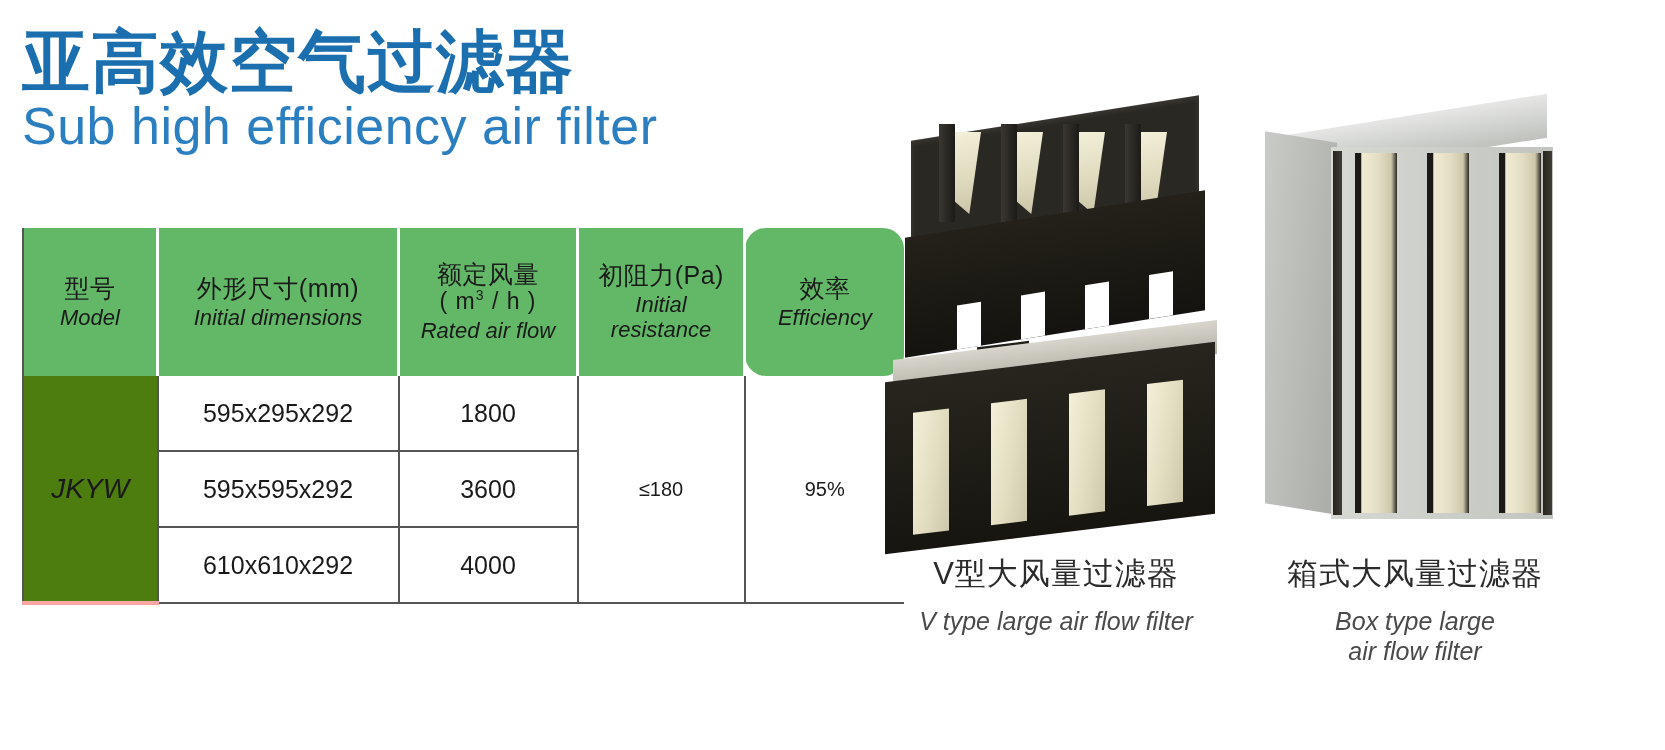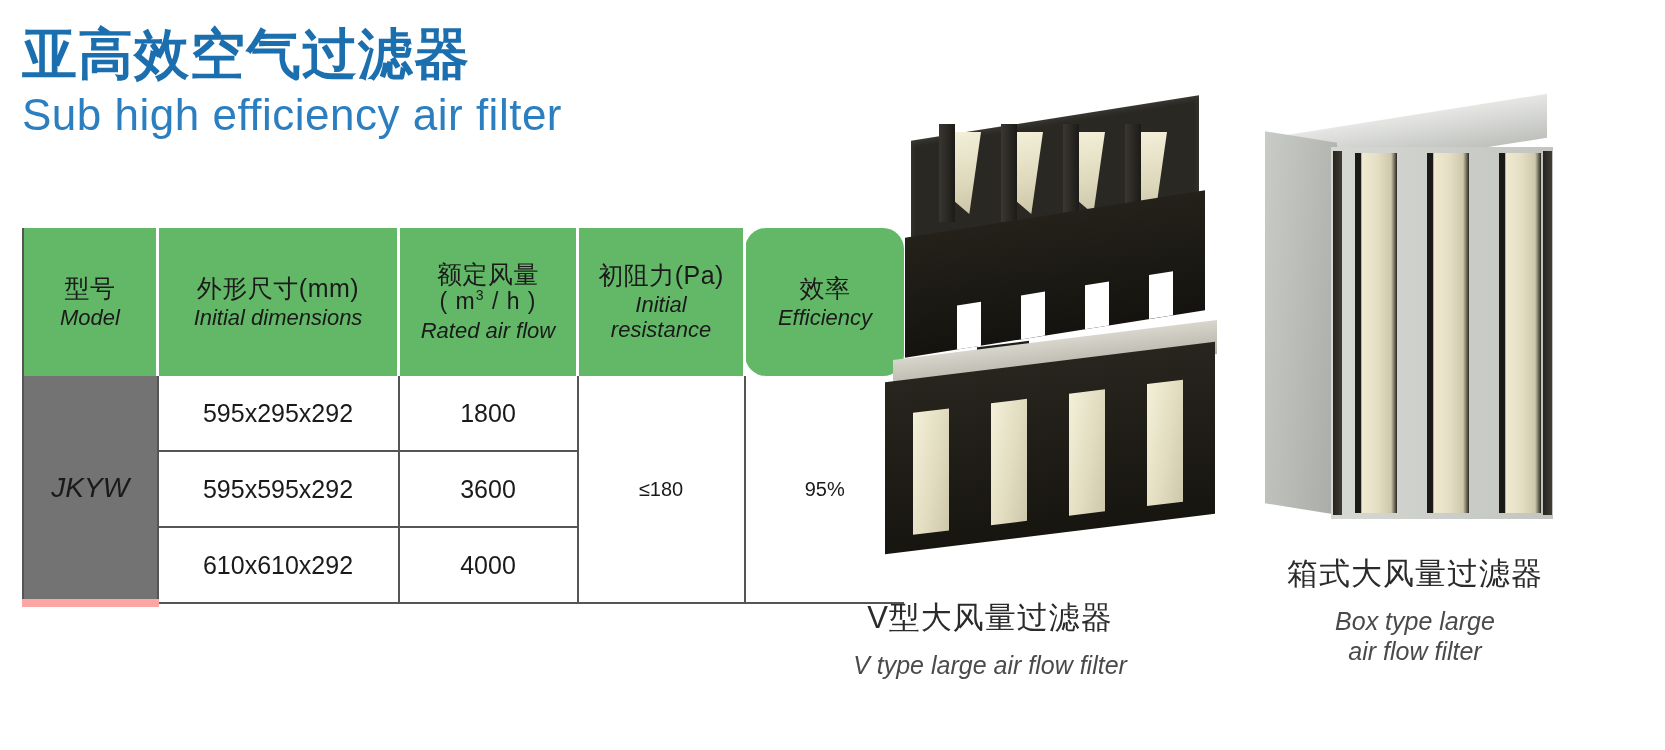--- a/index.html
+++ b/index.html
@@ -7,26 +7,26 @@
     width:1665px;height:750px;
     background:#ffffff;
     font-family:"Liberation Sans","DejaVu Sans",sans-serif;
     overflow:hidden;
     position:relative;
   }
 
   
   #title-block{position:absolute;left:22px;top:26px;}
   #title-cn{
-    font-size:55px;font-weight:bold;color:#1b6fae;
+    font-size:68px;font-weight:bold;color:#1b6fae;
     letter-spacing:1px;line-height:1.05;white-space:nowrap;
   }
   #title-en{
-    font-size:44px;color:#2b7fc0;font-weight:400;
-    letter-spacing:0.5px;line-height:1.15;margin-top:6px;white-space:nowrap;
+    font-size:52px;color:#2b7fc0;font-weight:400;
+    letter-spacing:0.5px;line-height:1.15;margin-top:0;white-space:nowrap;
   }
 
   
   #spec-table{
     position:absolute;left:22px;top:228px;
     width:788px;
     border-collapse:collapse;
     table-layout:fixed;
   }
   #spec-table td{
@@ -47,22 +47,22 @@
 
   .body-cell{
     height:58px;font-size:25px;
     border-bottom:2px solid #555;
     border-right:2px solid #555;
     background:#fff;
   }
   .model-cell{
     font-size:28px;font-style:italic;
     border-right:2px solid #555;
-    border-bottom:8px solid #fca5a5;
-    background:#737373;
+    border-bottom:4px solid #fca5a5;
+    background:#4d7c0f;
   }
   .merged-cell{
     font-size:20px;
     border-right:2px solid #555;
     border-bottom:2px solid #555;
     background:#fff;
   }
   .no-right{border-right:none;}
   .last-row td{border-bottom:2px solid #555;}
   #spec-table{border-left:2px solid #555;}
@@ -140,21 +140,21 @@
   }
   .bx-rail{
     position:absolute;top:4px;width:9px;height:364px;
     background:linear-gradient(90deg,#26241e,#403d35);
   }
 
   
   .caption{position:absolute;text-align:center;}
   .cap-cn{font-size:31px;color:#2b2b2b;letter-spacing:1px;line-height:1.2;white-space:nowrap;}
   .cap-en{font-size:25px;color:#4a4a4a;font-style:italic;line-height:1.2;margin-top:14px;}
-  #caption-vtype{left:800px;top:555px;width:380px;margin-top:44px;}
+  #caption-vtype{left:866px;top:555px;width:380px;}
   #caption-boxtype{left:1220px;top:555px;width:390px;}
 </style>
 </head>
 <body>
 
 <div id="title-block">
   <div id="title-cn">亚高效空气过滤器</div>
   <div id="title-en">Sub high efficiency air filter</div>
 </div>
 

